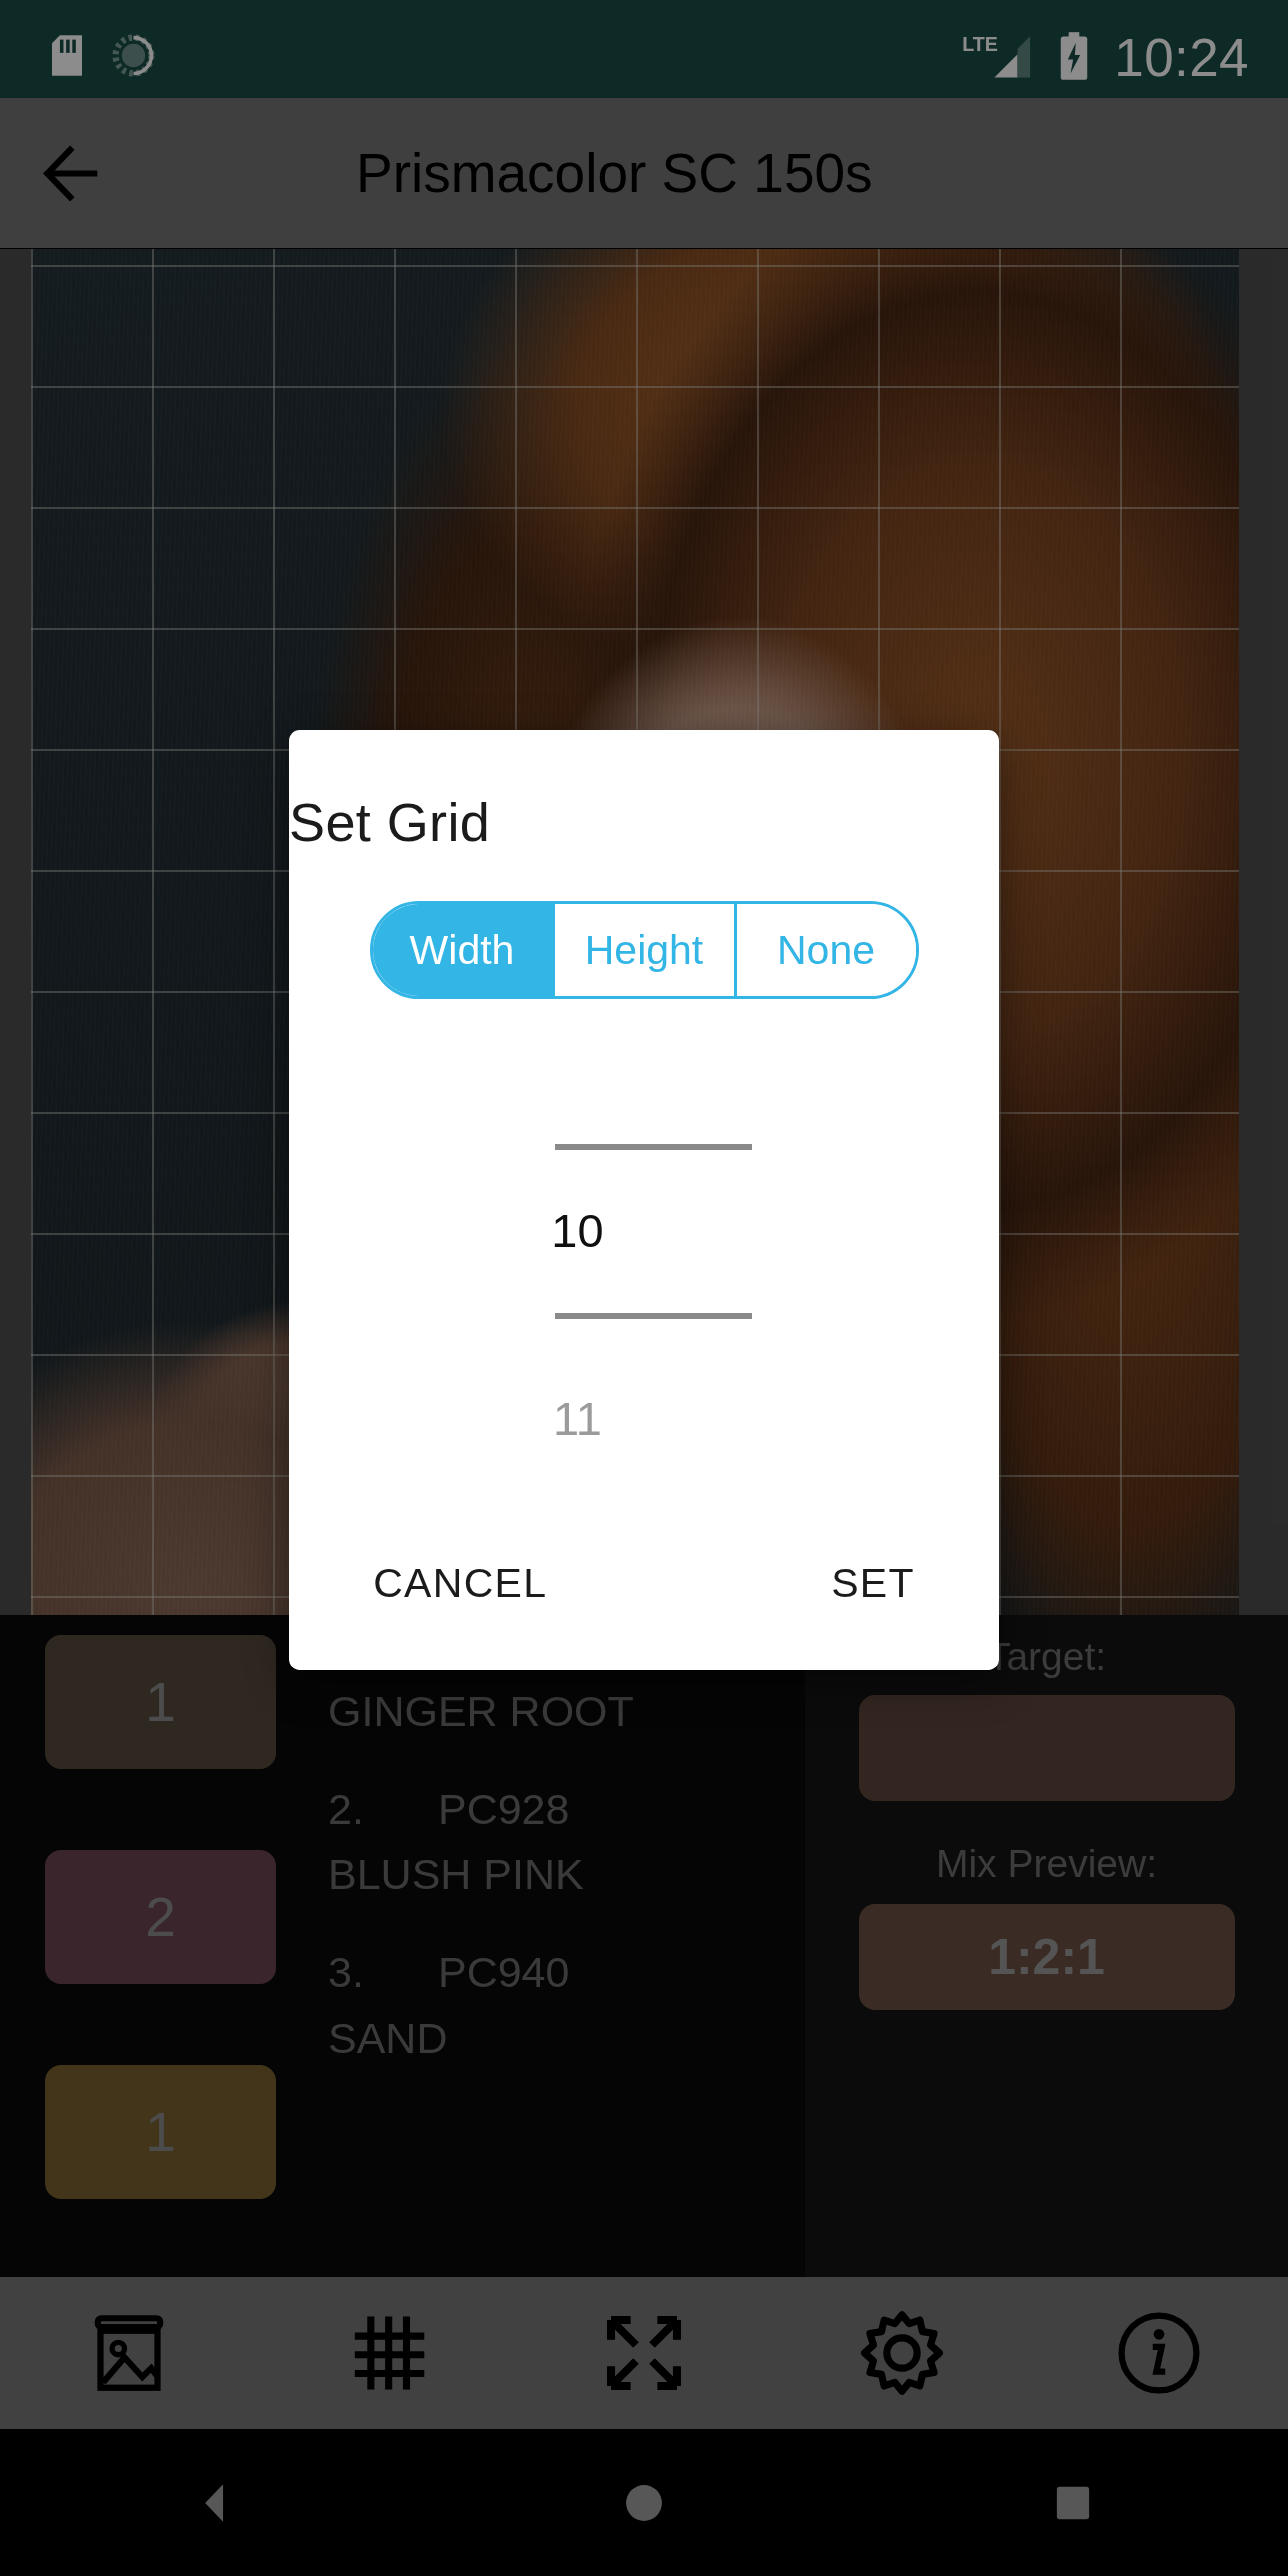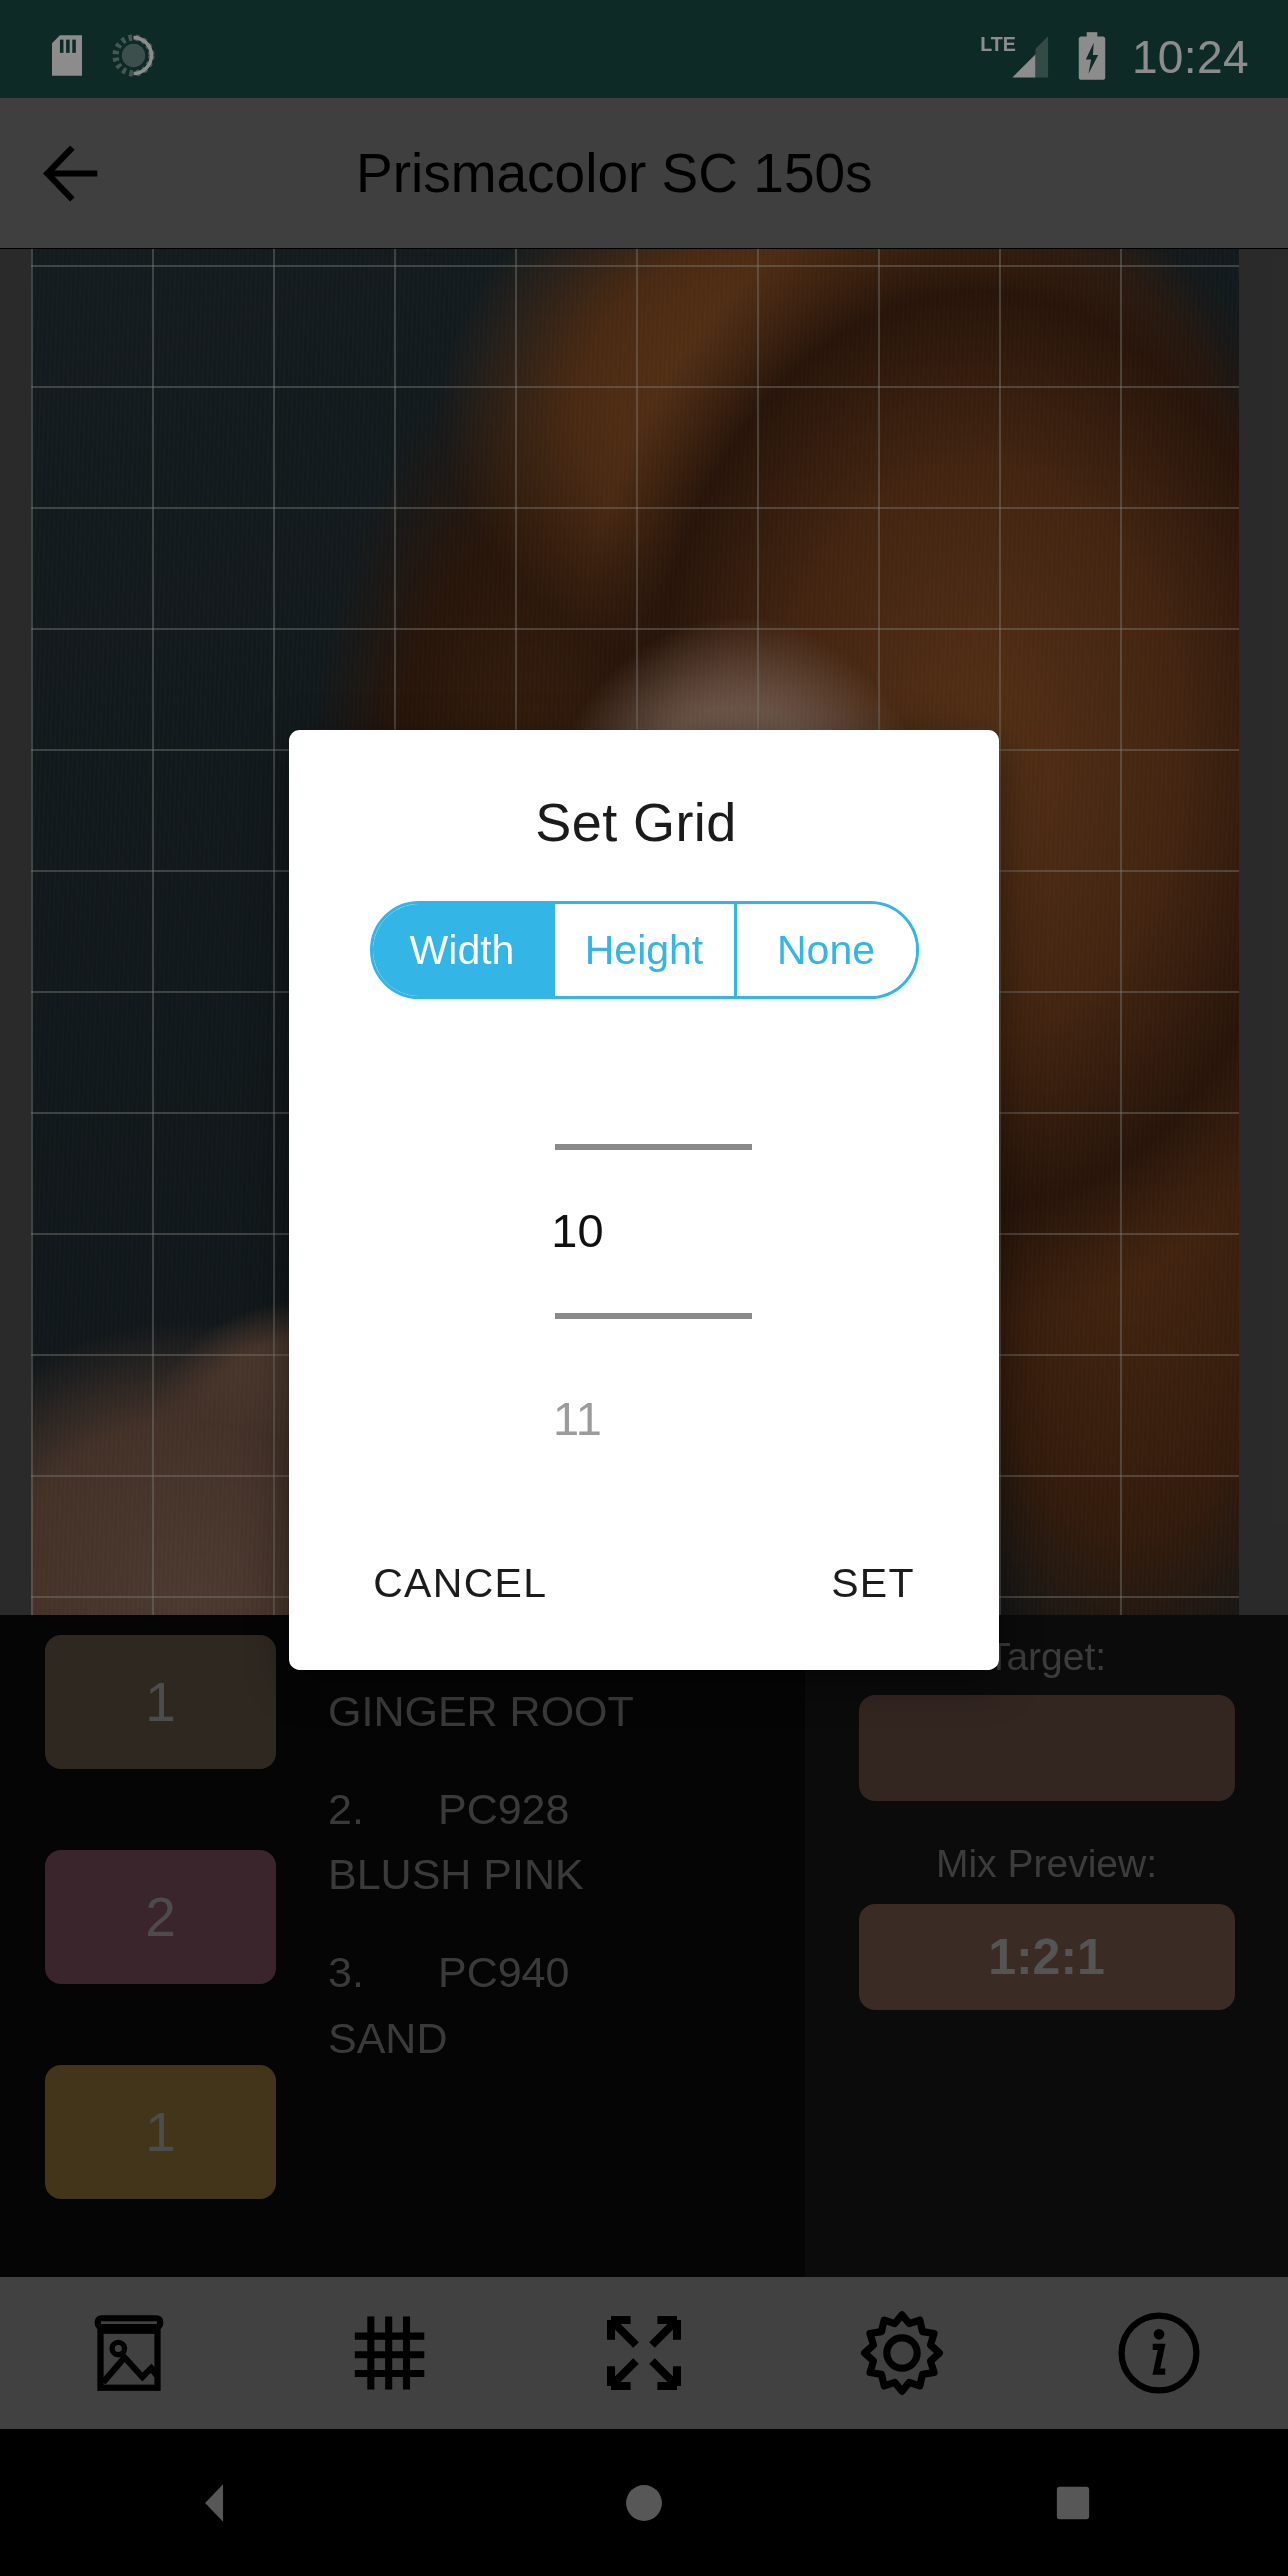--- a/index.html
+++ b/index.html
@@ -34,21 +34,21 @@
     flex: 1;
   }
   #status-right {
     display: flex;
     align-items: center;
     gap: 18px;
   }
   .sb-icon { display: block; }
   #clock {
     color: #ffffff;
-    font-size: 46px;
+    font-size: 53px;
     font-weight: 400;
     letter-spacing: 0.4px;
     margin-left: 7.2px;
   }
 
   
   #app-bar {
     position: absolute;
     top: 98px; left: 0;
     width: 1288px;
@@ -266,21 +266,20 @@
   #dialog {
     position: absolute;
     left: 289px; top: 730px;
     width: 710px;
     background: #ffffff;
     border-radius: 10.7px;
     box-shadow: 0 10.7px 43px rgba(0,0,0,.45);
     overflow: hidden;
   }
   #dialog-title {
-    text-align: center;
     color: #1b1b1b;
     font-size: 54px;
     font-weight: 400;
     margin: 61px 16px 0 0;
     letter-spacing: 0.4px;
   }
   #segmented {
     margin: 48px auto 0 auto;
     width: 549px;
     height: 98px;

